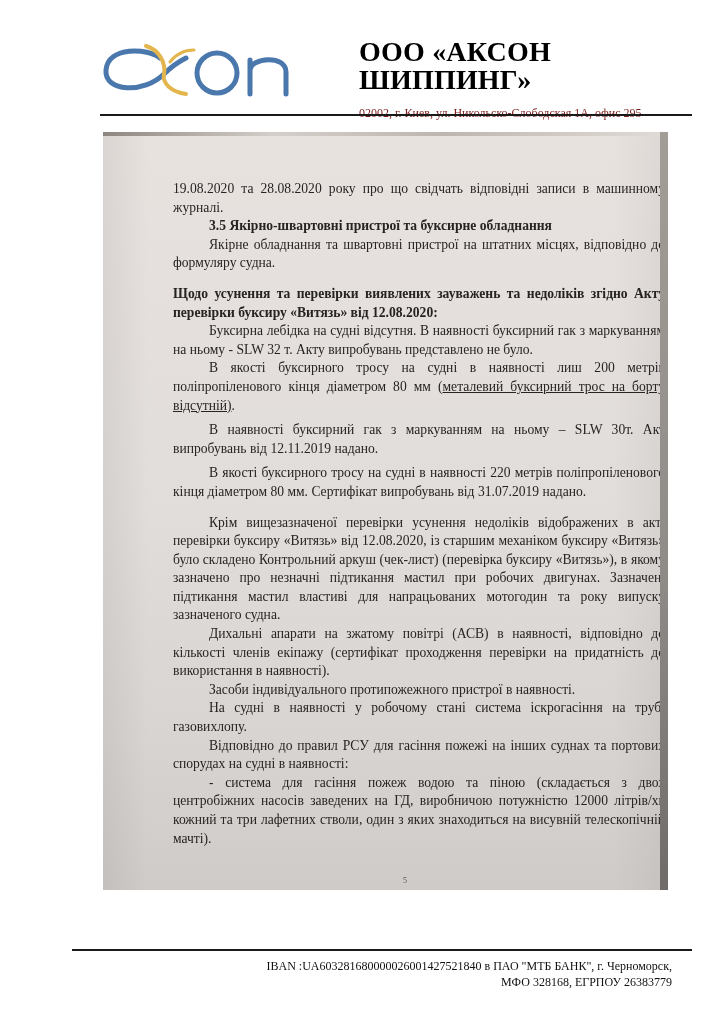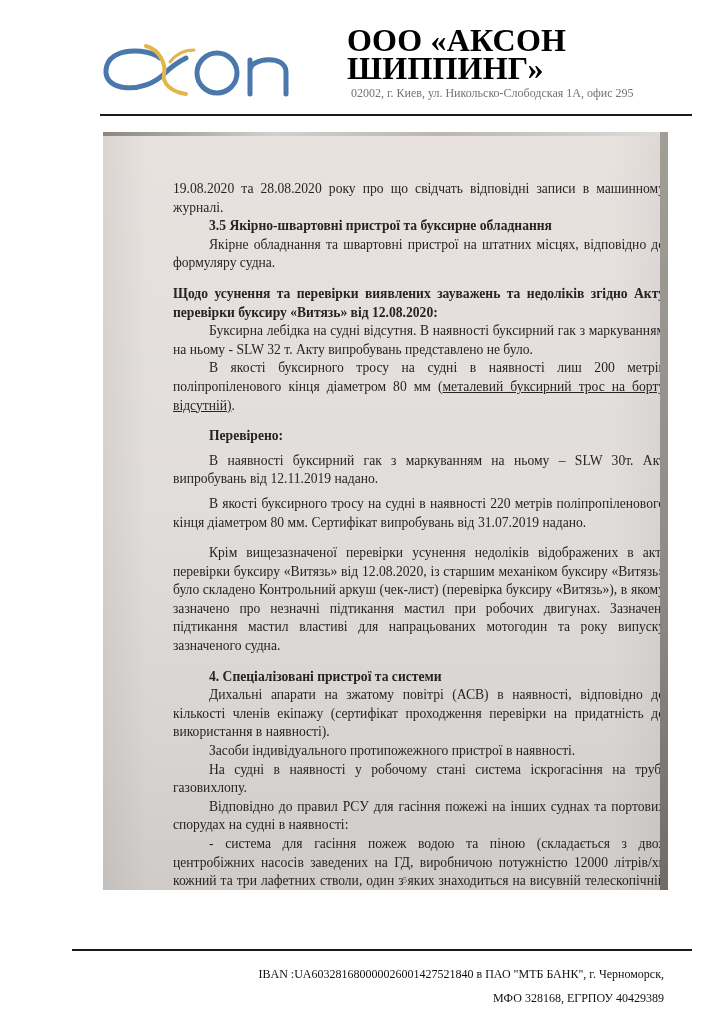--- a/index.html
+++ b/index.html
@@ -6,24 +6,24 @@
   body {
     width: 724px; height: 1024px; position: relative; overflow: hidden;
     background: #ffffff;
     font-family: "Liberation Serif", serif;
     color: #111;
   }
   .logo { position: absolute; left: 100px; top: 40px; width: 200px; height: 60px; }
   .company { position: absolute; left: 347px; top: 26px; }
   .company-name {
     font-family: "Liberation Serif", serif; font-weight: bold;
-    font-size: 32px; letter-spacing: 0.2px; line-height: 28px; margin: 0;
+    font-size: 28px; letter-spacing: 0.2px; line-height: 28px; margin: 12px;
     color: #000;
   }
-  .company-line { font-size: 12px; line-height: 15px; color: #737373; margin: 4px; }
+  .company-line { font-size: 12px; line-height: 15px; color: #7f1d1d; margin: 12px; }
   .header-rule { position: absolute; left: 100px; top: 114px; width: 592px; height: 2px; background: #1a1a1a; }
 
   .photo {
     position: absolute; left: 103px; top: 132px; width: 565px; height: 758px;
     background:
       linear-gradient(90deg, rgba(0,0,0,0.06) 0%, rgba(0,0,0,0) 8%, rgba(0,0,0,0) 90%, rgba(0,0,0,0.05) 100%),
       linear-gradient(180deg, #e8e2df 0%, #e5e0dd 20%, #e1ddda 50%, #d8d4d1 80%, #cfcbc8 100%);
     overflow: hidden;
   }
   .photo::before {
@@ -42,21 +42,21 @@
   .doc p { margin: 0; }
   .ind { text-indent: 36px; }
   .h { font-weight: bold; }
   .mt { margin-top: 12px !important; }
   .mt-s { margin-top: 6px !important; }
   .u { text-decoration: underline; }
   .pgnum { position: absolute; left: 300px; top: 744px; font-size: 8px; color: #555; }
 
   .footer-rule { position: absolute; left: 72px; top: 949px; width: 620px; height: 2px; background: #1a1a1a; }
   .footer { position: absolute; right: 52px; top: 958px; text-align: right; font-size: 12px; line-height: 16px; color: #111; }
-  .footer p { margin: 8px; }
+  .footer p { margin: 0; }
 </style>
 </head>
 <body>
 
 <div class="logo">
   <svg width="200" height="60" viewBox="0 0 200 60">
 
     <path d="M60 18 C48 8, 8 6, 6 30 C4 52, 44 54, 64 34 C72 26, 78 22, 86 18" fill="none" stroke="#4a78ad" stroke-width="5" stroke-linecap="round"></path>
 
     <path d="M46 6 C60 10, 66 24, 64 34 C62 44, 72 52, 86 54" fill="none" stroke="#e2b64c" stroke-width="4" stroke-linecap="round"></path>
@@ -77,34 +77,32 @@
 <div class="photo">
   <div class="doc">
     <p>19.08.2020 та 28.08.2020 року про що свідчать відповідні записи в машинному журналі.</p>
     <p class="h ind">3.5 Якірно-швартовні пристрої та буксирне обладнання</p>
     <p class="ind">Якірне обладнання та швартовні пристрої на штатних місцях, відповідно до формуляру судна.</p>
 
     <p class="h mt">Щодо усунення та перевірки виявлених зауважень та недоліків згідно Акту перевірки буксиру «Витязь» від 12.08.2020:</p>
     <p class="ind">Буксирна лебідка на судні відсутня. В наявності буксирний гак з маркуванням на ньому -  SLW 32 т. Акту випробувань представлено не було.</p>
     <p class="ind"><span>В якості буксирного тросу на судні в наявності лиш 200 метрів поліпропіленового кінця діаметром 80 мм (</span><span class="u">металевий буксирний трос на борту відсутній)</span><span>.</span></p>
 
-    <p class="h ind mt">Перевірено:</p>
     <p class="ind mt-s">В наявності буксирний гак з маркуванням на ньому – SLW 30т. Акт випробувань від 12.11.2019 надано.</p>
     <p class="ind mt-s">В якості буксирного тросу на судні в наявності 220 метрів поліпропіленового кінця діаметром 80 мм. Сертифікат  випробувань від 31.07.2019 надано.</p>
 
     <p class="ind mt">Крім вищезазначеної перевірки усунення недоліків відображених в акті перевірки буксиру «Витязь» від 12.08.2020, із старшим механіком буксиру «Витязь» було складено Контрольний аркуш (чек-лист) (перевірка буксиру «Витязь»), в якому зазначено про незначні підтикання мастил при робочих двигунах. Зазначені підтикання мастил властиві для напрацьованих мотогодин та року випуску зазначеного судна.</p>
 
-    <p class="h ind mt">4. Спеціалізовані пристрої та системи</p>
     <p class="ind">Дихальні апарати на зжатому повітрі (АСВ) в наявності, відповідно до кількості членів екіпажу (сертифікат проходження перевірки на придатність до використання в наявності).</p>
     <p class="ind">Засоби індивідуального протипожежного пристрої в наявності.</p>
     <p class="ind">На судні в наявності у робочому стані система іскрогасіння на трубі газовихлопу.</p>
     <p class="ind">Відповідно до правил РСУ для гасіння пожежі на інших суднах та портових спорудах на судні в наявності:</p>
     <p class="ind">- система для гасіння пожеж водою та піною (складається з двох центробіжних насосів заведених на ГД, виробничою потужністю 12000 літрів/хв кожний та три лафетних стволи, один з яких знаходиться на висувній телескопічній мачті).</p>
 
   </div>
   <div class="pgnum">5</div>
 </div>
 
 <div class="footer-rule"></div>
 <div class="footer">
   <p>IBAN :UA603281680000026001427521840 в  ПАО "МТБ БАНК", г. Черноморск,</p>
-  <p>МФО 328168, ЕГРПОУ 40429389</p>
+  <p>МФО 328168, ЕГРПОУ 26383779</p>
 </div>
 
 </body></html>

